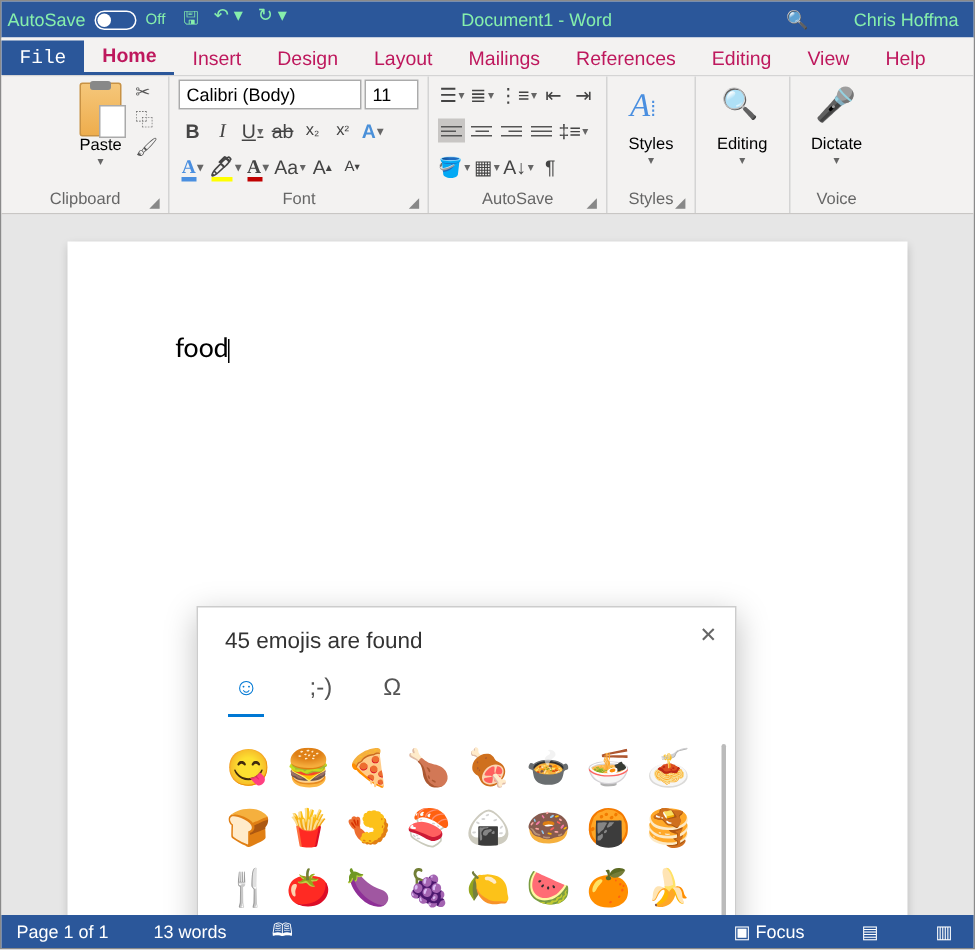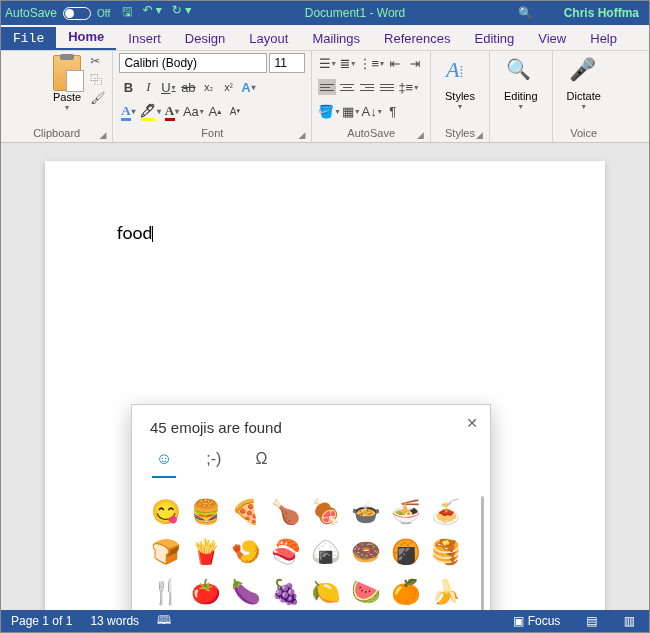--- a/index.html
+++ b/index.html
@@ -7,46 +7,46 @@
 .window { width: 650px; height: 633px; background: #fff; border: 1px solid #8a8a8a; display: flex; flex-direction: column; }
 
 
 .titlebar { background: #2b579a; color: #86efac; height: 24px; display: flex; align-items: center; font-size: 12px; padding: 0 4px; }
 .titlebar .autosave { display: flex; align-items: center; gap: 6px; }
 .toggle { width: 28px; height: 13px; border: 1px solid #fff; border-radius: 7px; position: relative; }
 .toggle::after { content: ''; position: absolute; width: 9px; height: 9px; background: #fff; border-radius: 50%; left: 1px; top: 1px; }
 .titlebar .qat { display: flex; gap: 10px; margin-left: 12px; }
 .titlebar .qat span { cursor: pointer; }
 .titlebar .title { flex: 1; text-align: center; }
-.titlebar .user { padding-right: 6px; font-weight: bold; }
+.titlebar .user { padding-right: 6px; }
 
 
 .tabs { background: #f3f2f1; display: flex; height: 26px; align-items: flex-end; border-bottom: 1px solid #d4d4d4; font-size: 13px; }
-.tab { padding: 4px 12px; color: #4c1d95; cursor: pointer; }
+.tab { padding: 4px 12px; color: #be185d; cursor: pointer; }
 .tab.file { background: #2b579a; color: #fff; font-family: Liberation Mono, monospace; }
 .tab.active { border-bottom: 2px solid #2b579a; font-weight: 600; }
 
 
 .ribbon { background: #f3f2f1; height: 92px; display: flex; border-bottom: 1px solid #c8c6c4; font-size: 11px; }
 .group { border-right: 1px solid #d4d4d4; display: flex; flex-direction: column; padding: 2px 6px 0; }
 .group-body { flex: 1; display: flex; align-items: flex-start; gap: 4px; }
 .group-label { text-align: center; font-size: 11px; color: #666; padding: 1px 0 3px; position: relative; }
 .group-label .launcher { position: absolute; right: 0; bottom: 2px; font-size: 9px; color: #888; cursor: pointer; }
 
 .clipboard-body { display: flex; gap: 4px; }
 .paste-btn { display: flex; flex-direction: column; align-items: center; padding: 2px 4px; cursor: pointer; margin-left: 42px; }
 .paste-icon { width: 28px; height: 36px; background: linear-gradient(#f5c77a,#eead4d); border: 1px solid #c89244; border-radius: 2px; position: relative; }
 .paste-icon::before { content: ''; position: absolute; width: 14px; height: 6px; background: #888; top: -2px; left: 6px; border-radius: 2px; }
 .paste-icon::after { content: ''; position: absolute; width: 16px; height: 20px; background: #fff; border: 1px solid #aaa; right: -4px; bottom: -2px; }
 .mini-col { display: flex; flex-direction: column; gap: 2px; font-size: 12px; color: #555; }
 .mini-col span { cursor: pointer; padding: 1px; }
 
 .font-body { display: flex; flex-direction: column; gap: 4px; }
 .font-row { display: flex; gap: 2px; align-items: center; }
-.font-select { width: 148px; height: 20px; border: 1px solid #ababab; background: #fff; font-size: 12px; padding: 1px 4px; }
+.font-select { width: 122px; height: 20px; border: 1px solid #ababab; background: #fff; font-size: 12px; padding: 1px 4px; }
 .size-select { width: 36px; height: 20px; border: 1px solid #ababab; background: #fff; font-size: 12px; padding: 1px 4px; }
 .rbtn { min-width: 18px; height: 20px; display: inline-flex; align-items: center; justify-content: center; cursor: pointer; color: #444; font-size: 13px; }
 .rbtn.dd::after { content: '▾'; font-size: 8px; margin-left: 1px; color: #666; }
 .bold { font-weight: bold; }
 .ital { font-style: italic; font-family: serif; }
 .under { text-decoration: underline; }
 .strike { text-decoration: line-through; }
 .sub { font-size: 11px; } .sub::after { content: '₂'; font-size: 9px; }
 .sup { font-size: 11px; } .sup::after { content: '²'; font-size: 9px; }
 .colorbtn { position: relative; font-weight: bold; font-family: serif; }
@@ -74,21 +74,21 @@
 .ep-title { font-size: 15px; color: #333; margin-bottom: 12px; }
 .ep-tabs { display: flex; gap: 26px; padding: 0 2px; }
 .ep-tab { font-size: 16px; color: #555; cursor: pointer; padding: 2px 4px 8px; }
 .ep-tab.active { color: #0078d4; border-bottom: 2px solid #0078d4; }
 .ep-grid-wrap { height: 218px; overflow: hidden; padding: 10px 10px 4px 16px; position: relative; }
 .ep-scroll { position: absolute; right: 6px; top: 12px; width: 3px; height: 160px; background: #bbb; border-radius: 2px; }
 .ep-grid { display: grid; grid-template-columns: repeat(8, 38px); grid-auto-rows: 38px; gap: 2px; }
 .emoji { width: 36px; height: 36px; display: flex; align-items: center; justify-content: center; font-size: 24px; cursor: pointer; border-radius: 3px; }
 
 
-.status { height: 22px; background: #2b579a; color: #fff; font-size: 12px; display: flex; align-items: center; padding: 0 10px; gap: 18px; }
+.status { height: 22px; background: #2b579a; color: #fff; font-size: 12px; display: flex; align-items: center; padding: 0 10px; gap: 30px; }
 .status .spacer { flex: 1; }
 .status .vbtn { cursor: pointer; padding: 0 4px; }
 </style>
 </head>
 <body>
 
 <div class="window">
 
   <div class="titlebar">
     <div class="autosave">

